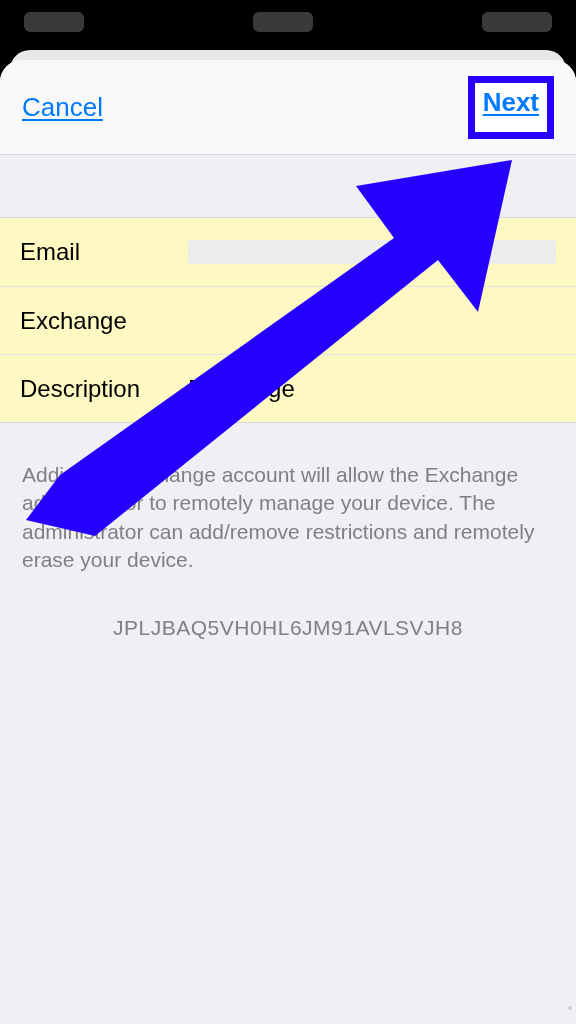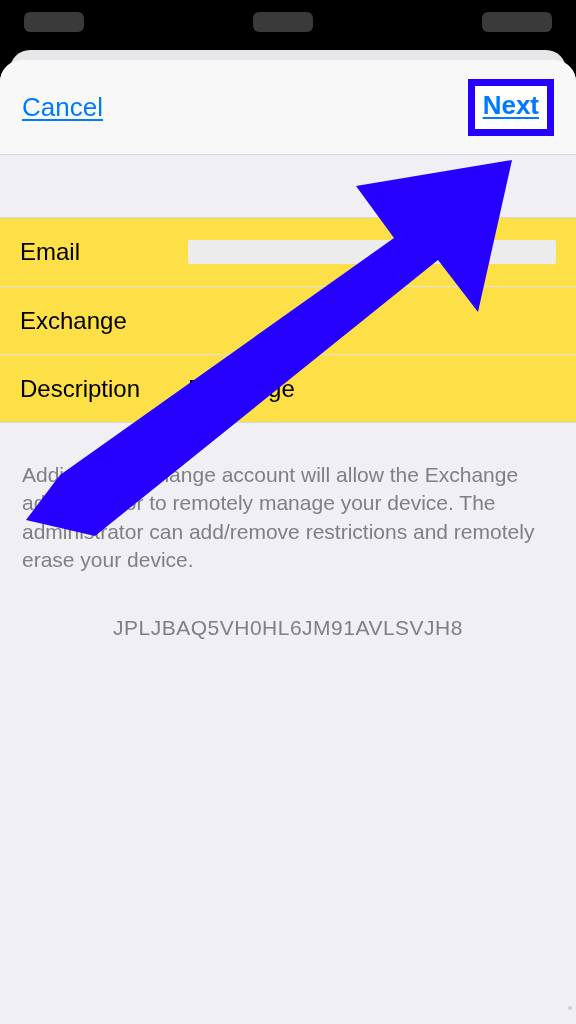--- a/index.html
+++ b/index.html
@@ -14,25 +14,25 @@
     .status-right{width:70px}
 
     
     .peek{position:absolute;left:10px;right:10px;top:50px;height:20px;background:#e7e7ea;border-top-left-radius:22px;border-top-right-radius:22px}
 
     
     .sheet{position:absolute;left:0;right:0;top:60px;bottom:0;background:#efeff4;border-top-left-radius:22px;border-top-right-radius:22px;overflow:hidden}
 
     .nav{height:95px;display:flex;align-items:center;justify-content:space-between;padding:0 22px;background:#f8f8f8;border-bottom:1px solid #d7d7db}
     .nav-btn{color:#007aff;font-size:26px;text-decoration:underline;text-underline-offset:3px;background:none;border:none;cursor:pointer;font-family:inherit}
-    .next-wrap{border:7px solid #2600ff;padding:4px 8px 8px 8px;background:#fff}
+    .next-wrap{border:7px solid #2600ff;padding:4px 8px 14px 8px;background:#fff}
 
     .spacer{height:62px;background:#efeff4}
 
-    .form{background:#fde047;border-top:1px solid #d7d7db;border-bottom:1px solid #d7d7db}
+    .form{background:#fef9c3;border-top:1px solid #d7d7db;border-bottom:1px solid #d7d7db}
     .row{display:flex;align-items:center;height:68px;padding:0 20px}
     .row + .row{border-top:1px solid #e2e2e6}
     .label{width:168px;font-size:24px;color:#000;flex-shrink:0}
     .value{font-size:24px;color:#000}
     .blur{background:#ececec;color:#ececec;border-radius:2px;height:24px;flex:1}
 
     .info{padding:38px 22px 0 22px;color:#808084;font-size:21px;line-height:1.35}
 
     .device{margin-top:42px;text-align:center;color:#808084;font-size:21px}
     .device-id{margin-top:2px;letter-spacing:.5px}

